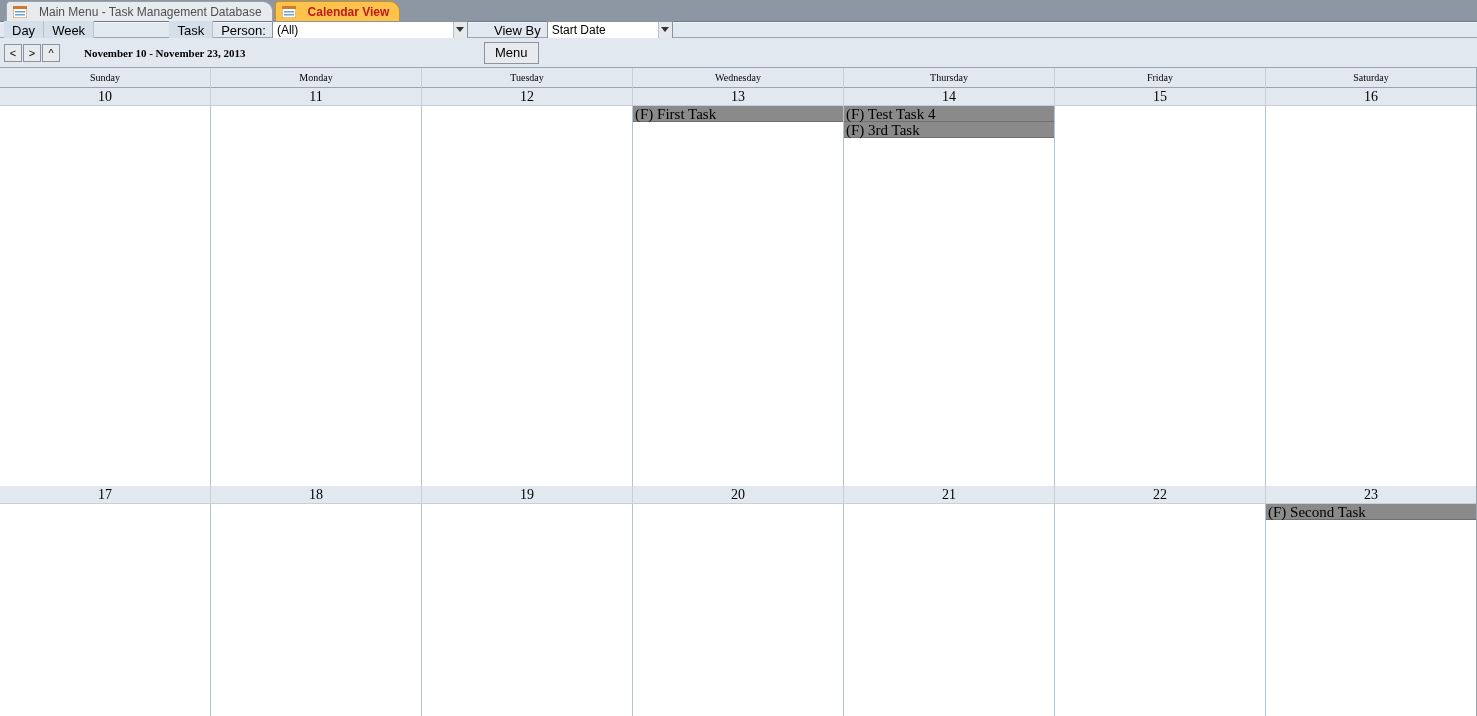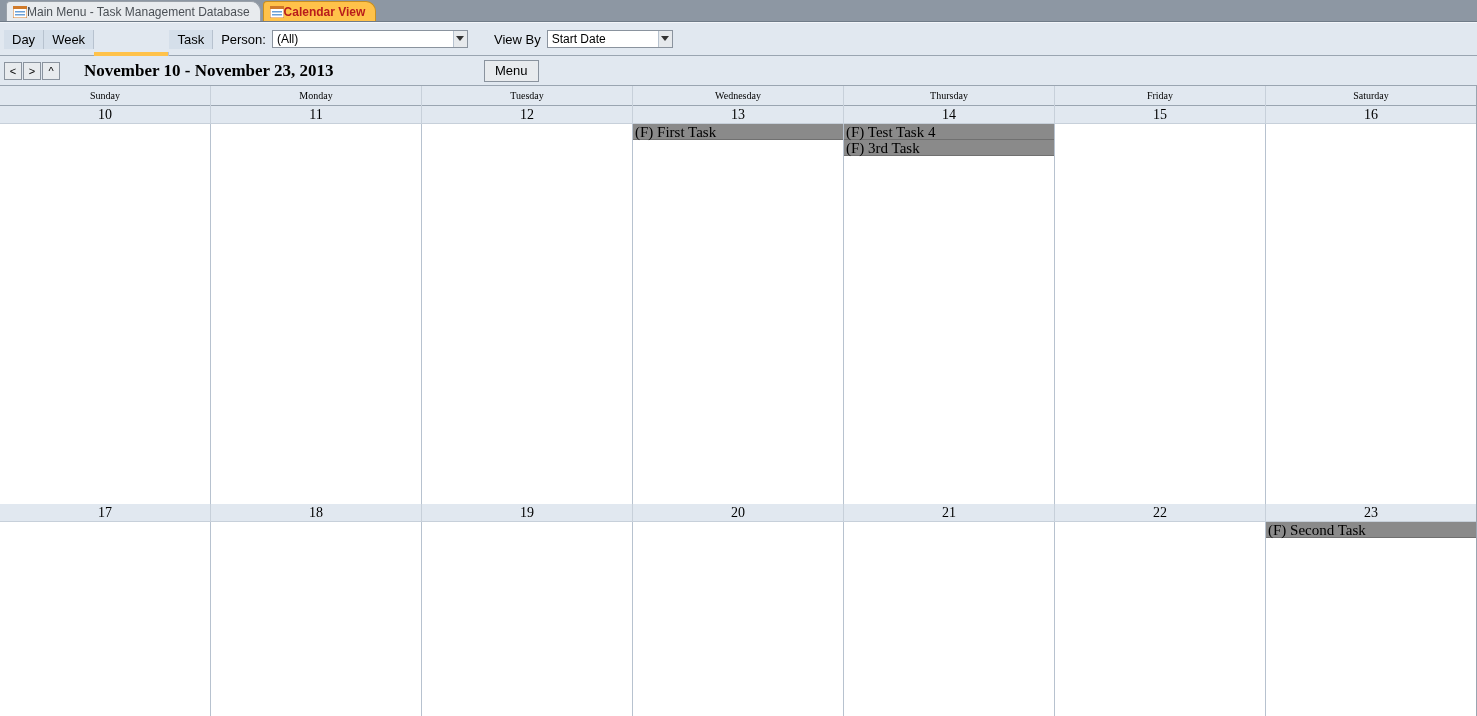--- a/index.html
+++ b/index.html
@@ -15,21 +15,21 @@
     display: flex;
     align-items: flex-end;
     height: 22px;
     padding-left: 6px;
     background: #8d97a3;
     border-bottom: 1px solid #6f7b88;
   }
   .tab {
     display: flex;
     align-items: center;
-    gap: 0;
+    gap: 12px;
     height: 20px;
     padding: 0 10px 0 6px;
     font-size: 12px;
     border: 1px solid #9aa1a9;
     border-bottom: none;
     border-top-left-radius: 4px;
     border-top-right-radius: 10px;
     margin-right: 2px;
     background: #e8ebee;
     color: #4a4f55;
@@ -43,21 +43,21 @@
   }
   .tab .form-icon {
     width: 14px; height: 12px;
     display: inline-block;
   }
   .tab .form-icon svg { display:block; }
 
   .toolbar {
     display: flex;
     align-items: center;
-    height: 34px;
+    height: 16px;
     background: #e1e8f0;
     border-top: 1px solid #f2f5f9;
     border-bottom: 1px solid #9aa5b1;
     padding: 0 0 0 4px;
     gap: 0;
   }
   .view-btn {
     padding: 2px 8px;
     font-size: 13px;
     background: #d5dfea;
@@ -108,21 +108,21 @@
   .nav-btn {
     width: 18px; height: 18px;
     background: #e8ebee;
     border: 1px solid #8a939e;
     font-size: 11px;
     display:flex; align-items:center; justify-content:center;
     cursor:pointer;
   }
   .date-range {
     font-family: "Times New Roman", serif;
-    font-size: 17px;
+    font-size: 11px;
     font-weight: bold;
     flex: 0 0 auto;
   }
   .print-btn {
     margin-left: auto;
     margin-right: auto;
     position: absolute;
     left: 484px;
     height: 22px;
     padding: 0 10px;

